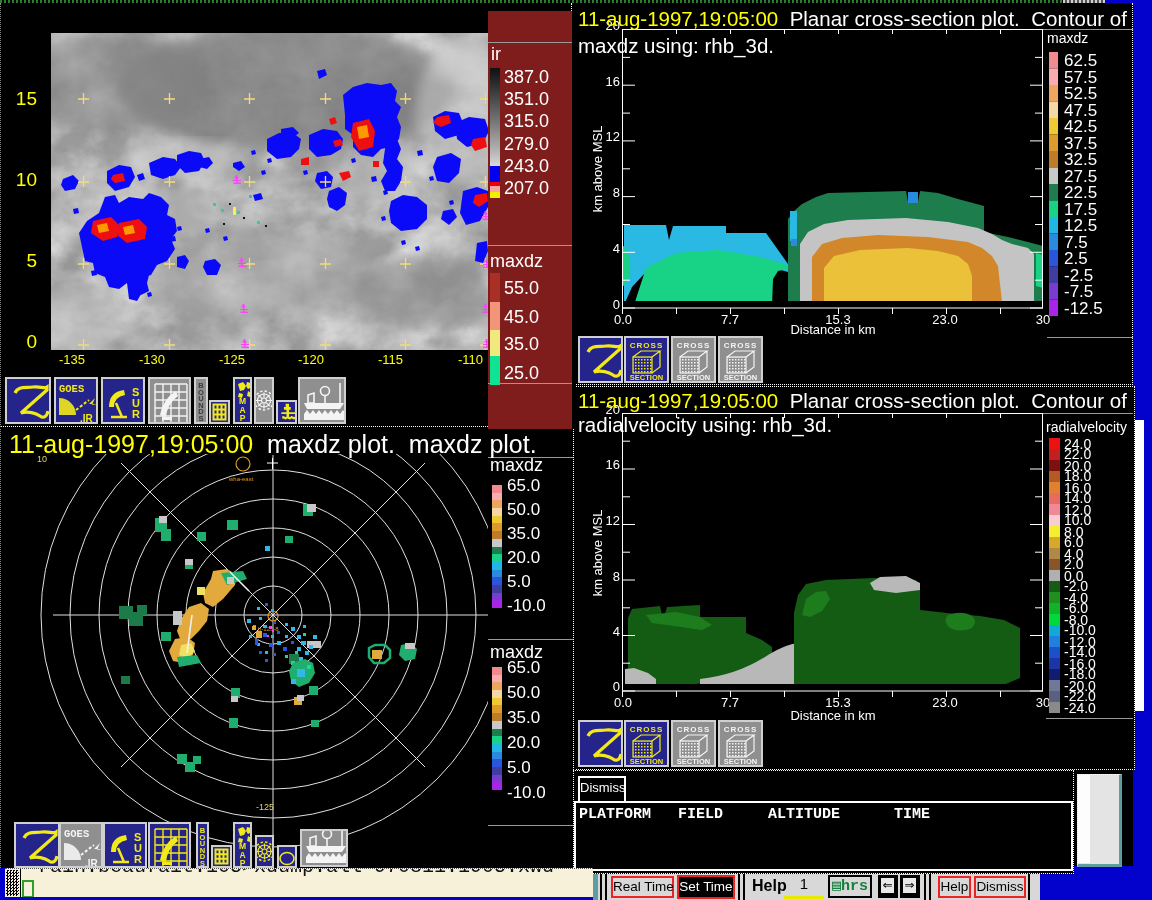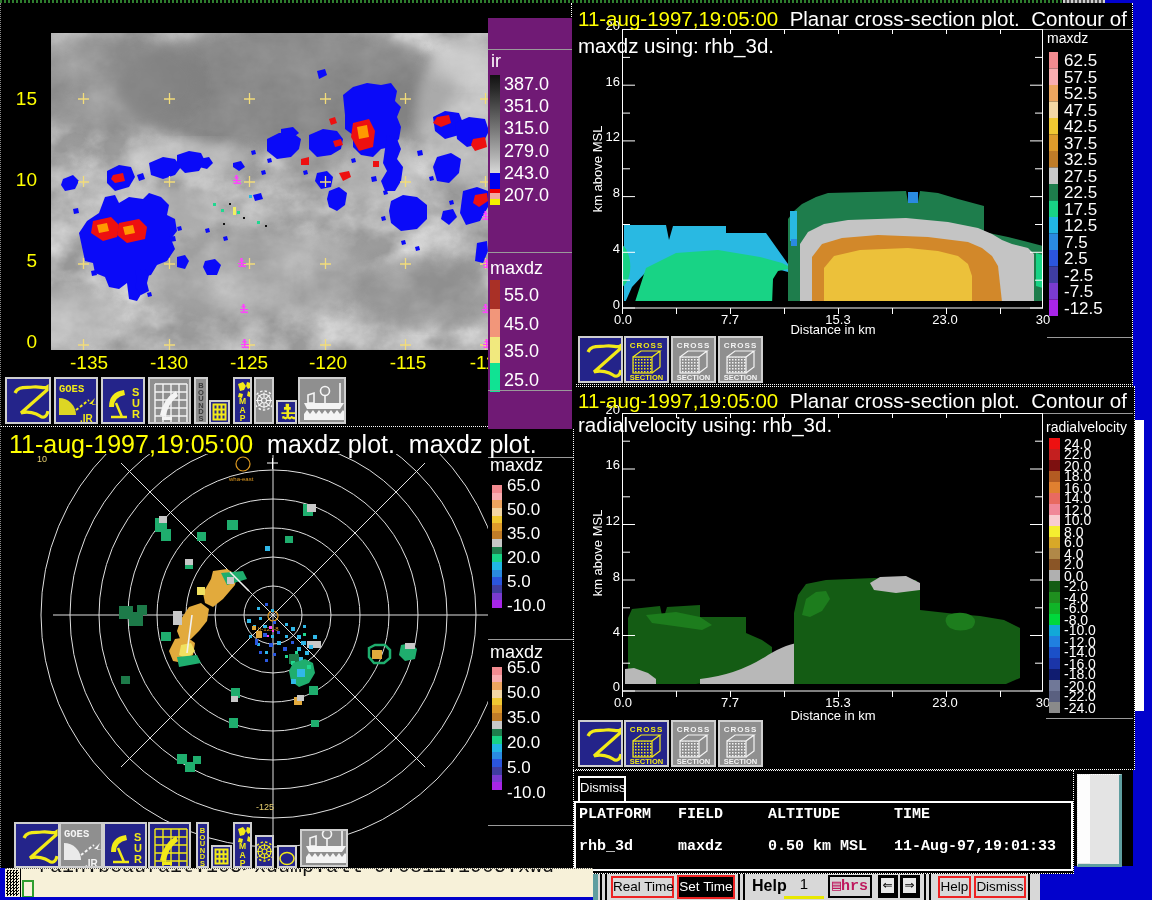--- a/index.html
+++ b/index.html
@@ -1,21 +1,21 @@
 <!DOCTYPE html>
 <html><head><meta charset="utf-8"><style>
 html,body{margin:0;padding:0;background:#000}
 #root{position:relative;width:1152px;height:900px;background:#000;overflow:hidden;font-family:"Liberation Sans",sans-serif}
 .a{position:absolute}
 .yel{color:#ffff00}.wht{color:#fff}
 .t26{font-size:25px;white-space:pre;z-index:10}
 .t21{font-size:20.5px;white-space:pre;z-index:10}
 .cl{font-size:18px;color:#fff;white-space:nowrap}
 .axy{font-size:19px;color:#ffff00;text-align:right;width:34px}
-.axx{font-size:19px;color:#ffff00;text-align:center;width:60px}
+.axx{font-size:13px;color:#ffff00;text-align:left;width:60px}
 </style></head>
 <body>
 <div id="root">
 
 <div class="a" style="left:0;top:0;width:1063px;height:3px;background:repeating-linear-gradient(90deg,#2e7d2e 0 2px,#000 2px 4px)"></div>
 <div class="a" style="left:1063px;top:0;width:42px;height:3px;background:repeating-linear-gradient(90deg,#cfcfcf 0 2px,#555 2px 4px)"></div>
 <div class="a" style="left:1105px;top:0;width:28px;height:3px;background:#0202cc"></div>
 
 <div class="a" style="left:1133px;top:0;width:19px;height:900px;background:#0202cc"></div>
 <div class="a" style="left:1040px;top:866px;width:112px;height:34px;background:#0202cc"></div>
@@ -148,21 +148,21 @@
  <div class="a axy" style="left:2px;top:247px">5</div>
  <div class="a axy" style="left:2px;top:328px">0</div>
 
  <div class="a axx" style="left:58px;top:349px">-135</div>
  <div class="a axx" style="left:138px;top:349px">-130</div>
  <div class="a axx" style="left:218px;top:349px">-125</div>
  <div class="a axx" style="left:297px;top:349px">-120</div>
  <div class="a axx" style="left:377px;top:349px">-115</div>
  <div class="a axx" style="left:457px;top:349px">-110</div>
 
- <div class="a" style="left:487px;top:15px;width:84px;height:424px;background:#701a75;z-index:2">
+ <div class="a" style="left:487px;top:8px;width:84px;height:424px;background:#7f1d1d;z-index:2">
   <div class="a" style="left:0;top:31px;width:84px;height:1px;background:#9a9a9a"></div>
   <div class="a cl" style="left:3px;top:33px">ir</div>
   <div class="a" style="left:2px;top:57px;width:10px;height:98px;background:linear-gradient(#111,#2a2a2a 15%,#777 55%,#b5b5b5 85%,#d9d9d9)"></div>
   <div class="a" style="left:2px;top:155px;width:10px;height:16px;background:#0000ee"></div>
   <div class="a" style="left:2px;top:171px;width:10px;height:4px;background:#ee0000"></div>
   <div class="a" style="left:2px;top:175px;width:10px;height:6px;background:#f4a8a0"></div>
   <div class="a" style="left:2px;top:181px;width:10px;height:6px;background:#f2ef00"></div>
   <div class="a cl" style="left:16px;top:56px">387.0</div>
   <div class="a cl" style="left:16px;top:78px">351.0</div>
   <div class="a cl" style="left:16px;top:100px">315.0</div>
@@ -747,21 +747,20 @@
             <path d="M4,15 h40 l-4,6 h-33 z" fill="#f4f4f4"></path>
             <path d="M4,26 l3,-4 3,4 3,-4 3,4 3,-4 3,4 3,-4 3,4 3,-4 3,4 3,-4 3,4 3,-4 3,4 v6 h-42 z" fill="#f4f4f4"></path>
           </svg></div>
  </div>
 </div>
 
 <div class="a" style="left:573px;top:770px;width:501px;height:104px;background:#000;border:1px dotted #fff;box-sizing:border-box;font-family:'Liberation Mono',monospace">
  <div class="a" style="left:4px;top:5px;width:44px;height:23px;border:2px solid #fff;color:#fff;font-size:13px;text-align:center;line-height:20px;font-family:'Liberation Sans',sans-serif">Dismiss</div>
  <div class="a" style="left:0px;top:30px;width:499px;height:70px;border:2px solid #fff;box-sizing:border-box;color:#fff;font-weight:bold;font-size:15px">
   <div class="a" style="left:3px;top:3px;white-space:pre">PLATFORM   FIELD     ALTITUDE      TIME</div>
-  <div class="a" style="left:3px;top:35px;white-space:pre">rhb_3d     maxdz     0.50 km MSL   11-Aug-97,19:01:33</div>
  </div>
 </div>
 
 <div class="a" style="left:1077px;top:774px;width:45px;height:93px;background:#e4e4e4;border-right:3px solid #5f9ea0;border-bottom:3px solid #5f9ea0;border-top:1px dotted #fff;border-left:1px dotted #fff;box-sizing:border-box">
       <div class="a" style="left:0;top:0;width:12px;height:88px;background:#fdfdfd"></div>
     </div>
 
 <div class="a" style="left:1134px;top:420px;width:9px;height:291px;background:#fff;border-left:1px dotted #000"></div>
 
 <div class="a" style="left:5px;top:868px;width:588px;height:28px;background:#f7f1d9;overflow:hidden;border-top:1px dotted #555">
@@ -774,21 +773,21 @@
 
 <div class="a" style="left:598px;top:874px;width:442px;height:26px;background:#d8d8d8" id="timebar">
  <div class="a" style="left:2px;top:0;width:2px;height:26px;background:#000"></div>
  <div class="a" style="left:7px;top:0;width:2px;height:26px;background:#000"></div>
  <div class="a" style="left:13px;top:2px;width:63px;height:22px;border:2px solid #e22;box-sizing:border-box;color:#000;font-size:13.5px;text-align:center;line-height:18px;white-space:nowrap">Real Time</div>
  <div class="a" style="left:79px;top:1px;width:58px;height:24px;border:2px solid #e22;box-sizing:border-box;background:#000;color:#fff;font-size:13.5px;text-align:center;line-height:20px;white-space:nowrap">Set Time</div>
  <div class="a" style="left:140px;top:0;width:2px;height:26px;background:#000"></div>
  <div class="a" style="left:145px;top:0;width:2px;height:26px;background:#000"></div>
  <div class="a" style="left:154px;top:3px;color:#000;font-size:16px;font-weight:bold">Help</div>
  <div class="a" style="left:186px;top:1px;width:40px;height:21px;border-bottom:3px solid #e8e800;color:#000;font-size:15px;text-align:center">1</div>
- <div class="a" style="left:230px;top:1px;width:44px;height:23px;border:2px solid #000;box-sizing:border-box;color:#be185d;font-size:15px;font-weight:bold;font-family:'Liberation Mono',monospace;text-align:center;line-height:19px;white-space:nowrap">▤hrs</div>
+ <div class="a" style="left:230px;top:1px;width:44px;height:23px;border:2px solid #000;box-sizing:border-box;color:#15803d;font-size:15px;font-weight:bold;font-family:'Liberation Mono',monospace;text-align:center;line-height:19px;white-space:nowrap">▤hrs</div>
  <div class="a" style="left:280px;top:1px;width:20px;height:23px;background:#000">
         <div class="a" style="left:3px;top:3px;width:13px;height:15px;background:#e8e8e8;color:#000;font-size:12px;text-align:center;line-height:15px">⇐</div>
       </div>
  <div class="a" style="left:302px;top:1px;width:20px;height:23px;background:#000">
         <div class="a" style="left:3px;top:3px;width:13px;height:15px;background:#e8e8e8;color:#000;font-size:12px;text-align:center;line-height:15px">⇒</div>
       </div>
  <div class="a" style="left:326px;top:0;width:2px;height:26px;background:#000"></div>
  <div class="a" style="left:331px;top:0;width:2px;height:26px;background:#000"></div>
  <div class="a" style="left:340px;top:2px;width:33px;height:22px;border:2px solid #e22;box-sizing:border-box;color:#000;font-size:13.5px;text-align:center;line-height:17px;white-space:nowrap">Help</div>
  <div class="a" style="left:376px;top:2px;width:52px;height:22px;border:2px solid #e22;box-sizing:border-box;color:#000;font-size:13.5px;text-align:center;line-height:17px;white-space:nowrap">Dismiss</div>

